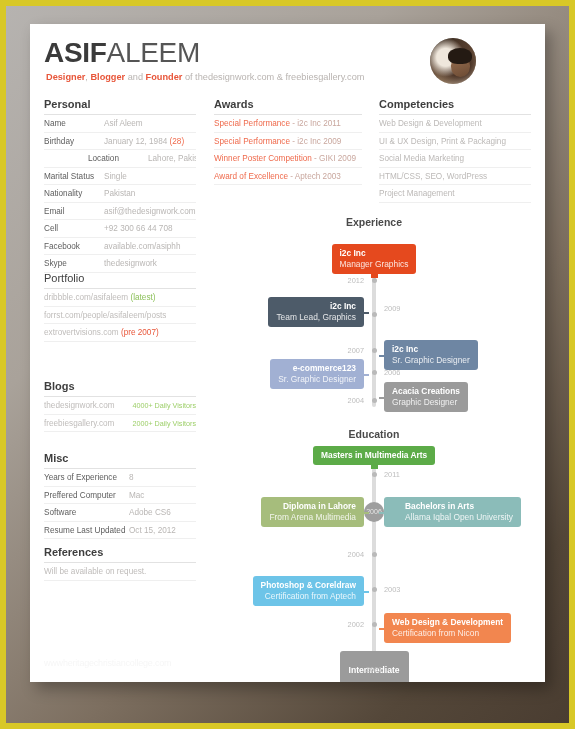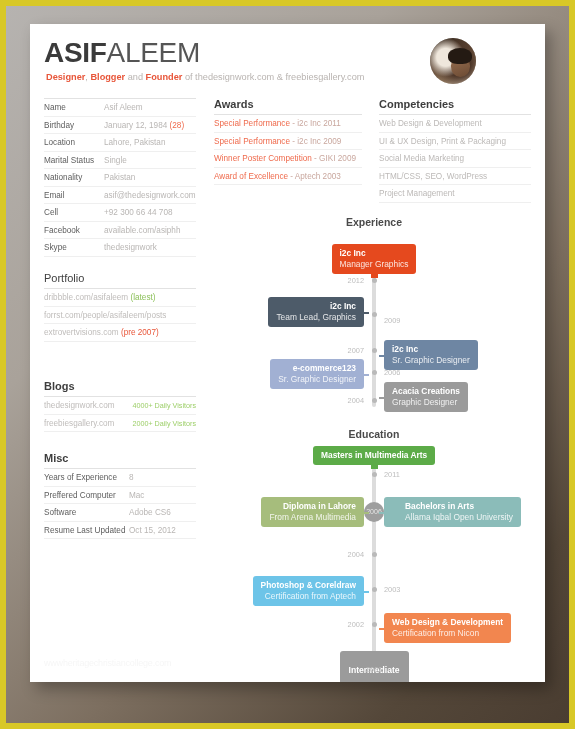--- a/index.html
+++ b/index.html
@@ -127,25 +127,26 @@
   <div class="tagline">
     <span class="hl">Designer</span><span>, </span><span class="hl">Blogger</span><span> and </span><span class="hl">Founder</span><span> of thedesignwork.com &amp; freebiesgallery.com</span>
   </div>
   <div class="avatar">
     <div class="av-bg"></div>
     <div class="av-face"></div>
     <div class="av-hair"></div>
   </div>
 
   <div class="col" style="left:14px; top:74px; width:152px;">
+    <div style="font-size:11px;font-weight:bold;color:#3e3e3e;padding-bottom:4px;">Personal</div>
     <div class="rule" style="border-bottom:1px solid #e2e2e2;"></div>
     <div id="personal-rows">
           <div class="row"><span class="k" style="width: 60px;">Name</span><span class="v">Asif Aleem</span></div>
           <div class="row"><span class="k" style="width: 60px;">Birthday</span><span class="v">January 12, 1984</span><span class="accent-28"> (28)</span></div>
-          <div class="row"><span class="k" style="width: 60px;">Location</span><span class="v">Lahore, Pakistan</span></div>
+          <div class="row"><span class="k" style="width: 60px; margin-left: 44px;">Location</span><span class="v">Lahore, Pakistan</span></div>
           <div class="row"><span class="k" style="width: 60px;">Marital Status</span><span class="v">Single</span></div>
           <div class="row"><span class="k" style="width: 60px;">Nationality</span><span class="v">Pakistan</span></div>
           <div class="row"><span class="k" style="width: 60px;">Email</span><span class="v">asif@thedesignwork.com</span></div>
           <div class="row"><span class="k" style="width: 60px;">Cell</span><span class="v">+92 300 66 44 708</span></div>
           <div class="row"><span class="k" style="width: 60px;">Facebook</span><span class="v">available.com/asiphh</span></div>
           <div class="row"><span class="k" style="width: 60px;">Skype</span><span class="v">thedesignwork</span></div>
         </div>
   </div>
 
   <div class="col" style="left:14px; top:248px; width:152px;">
@@ -177,20 +178,25 @@
     <div style="font-size:11px;font-weight:bold;color:#3e3e3e;padding-bottom:4px;">Misc</div>
     <div class="rule" style="border-bottom:1px solid #e2e2e2;"></div>
     <div id="misc-rows">
           <div class="row"><span class="k" style="width: 85px;">Years of Experience</span><span class="v">8</span></div>
           <div class="row"><span class="k" style="width: 85px;">Preffered Computer</span><span class="v">Mac</span></div>
           <div class="row"><span class="k" style="width: 85px;">Software</span><span class="v">Adobe CS6</span></div>
           <div class="row"><span class="k" style="width: 85px;">Resume Last Updated</span><span class="v">Oct 15, 2012</span></div>
         </div>
   </div>
 
+  <div class="col" style="left:14px; top:522px; width:152px;">
+    <div style="font-size:11px;font-weight:bold;color:#3e3e3e;padding-bottom:4px;">References</div>
+    <div class="rule" style="border-bottom:1px solid #e2e2e2;"></div>
+    <div class="lrow">Will be available on request.</div>
+  </div>
 
   <div class="col" style="left:184px; top:74px; width:148px;">
     <div style="font-size:11px;font-weight:bold;color:#3e3e3e;padding-bottom:4px;">Awards</div>
     <div class="rule" style="border-bottom:1px solid #e2e2e2;"></div>
     <div id="awards-rows">
           <div class="lrow award"><span>Special Performance</span><span class="dim"> - i2c Inc 2011</span></div>
           <div class="lrow award"><span>Special Performance</span><span class="dim"> - i2c Inc 2009</span></div>
           <div class="lrow award"><span>Winner Poster Competition</span><span class="dim"> - GIKI 2009</span></div>
           <div class="lrow award"><span>Award of Excellence</span><span class="dim"> - Aptech 2003</span></div>
         </div>
@@ -213,21 +219,21 @@
     <div id="exp-canvas" style="position:absolute; left:0; top:16px; width:320px; height:174px;">
           <div class="spine" style="left: 158px; top: 40px; height: 135px;"></div>
           <div class="box" style="background: rgb(229, 73, 30); top: 12px; left: 117.5px;">
             <div class="t1">i2c Inc</div>
             <div class="t2">Manager Graphics</div>
           </div>
           <div class="nub" style="background: rgb(229, 73, 30); left: 156.5px; top: 41px;"></div>
           <div class="dot" style="left: 157.5px; top: 45.5px;"></div>
           <div class="yr" style="top: 44px; right: 170px;">2012</div>
           <div class="dot" style="left: 157.5px; top: 79.5px;"></div>
-          <div class="yr" style="top: 84px; left: 170px;">2009</div>
+          <div class="yr" style="top: 72px; left: 170px;">2009</div>
           <div class="dot" style="left: 157.5px; top: 115.5px;"></div>
           <div class="yr" style="top: 114px; right: 170px;">2007</div>
           <div class="dot" style="left: 157.5px; top: 137.5px;"></div>
           <div class="yr" style="top: 136px; left: 170px;">2006</div>
           <div class="dot" style="left: 157.5px; top: 165.5px;"></div>
           <div class="yr" style="top: 164px; right: 170px;">2004</div>
           <div class="box left" style="background: rgb(77, 91, 105); top: 65px; right: 170px;">
             <div class="t1">i2c Inc</div>
             <div class="t2">Team Lead, Graphics</div>
             <div class="tick" style="background: rgb(77, 91, 105);"></div>

